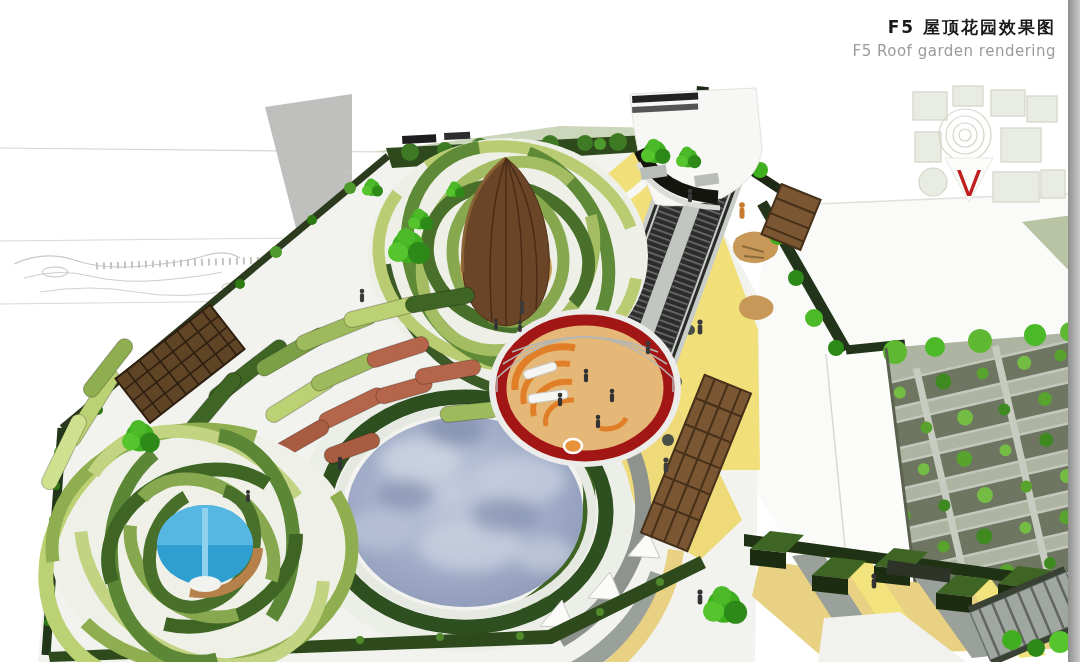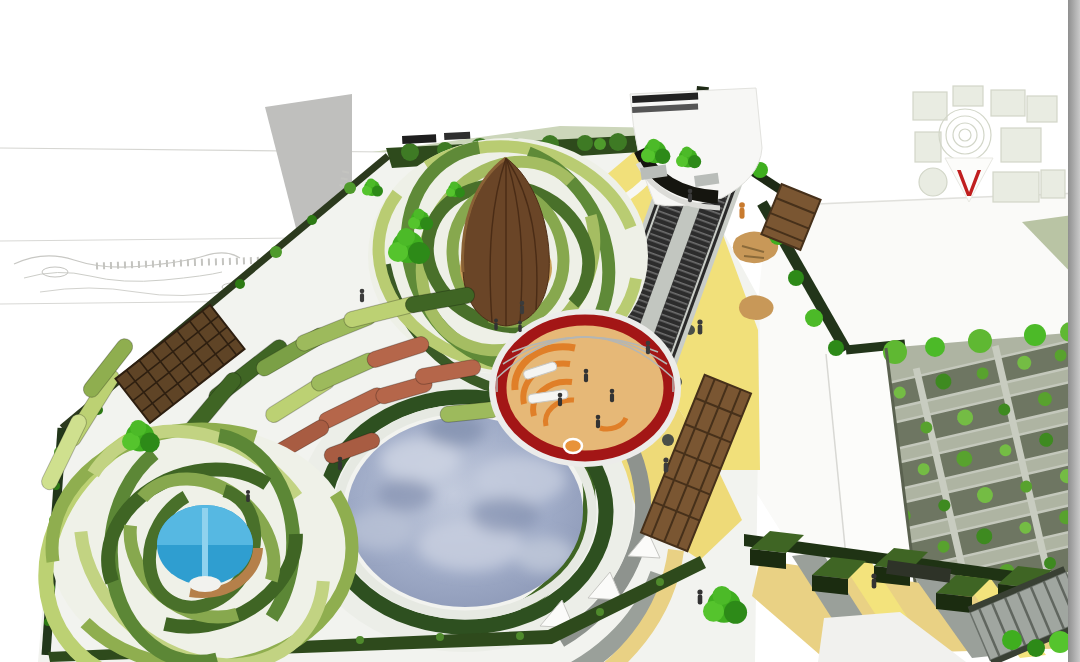--- a/index.html
+++ b/index.html
@@ -486,16 +486,18 @@
           <circle cx="60" cy="55" r="19" fill="none"></circle>
         <circle cx="60" cy="55" r="12" fill="none"></circle>
           <circle cx="60" cy="55" r="6" fill="none"></circle>
       </g>
       <polygon points="40,78 88,78 64,122" fill="#fcfcfa" stroke="#e8e8e2"></polygon>
       <text x="64" y="116" text-anchor="middle" font-size="36" font-family="DejaVu Sans, sans-serif" fill="#c01f1f">V</text>
     </svg>
   </div>
 
   <div class="title-block">
+    <div class="title-zh">F5 屋顶花园效果图</div>
+    <div class="title-en">F5 Roof garden rendering</div>
   </div>
 
   <div class="right-band"></div>
 </div>
 
 </body></html>

